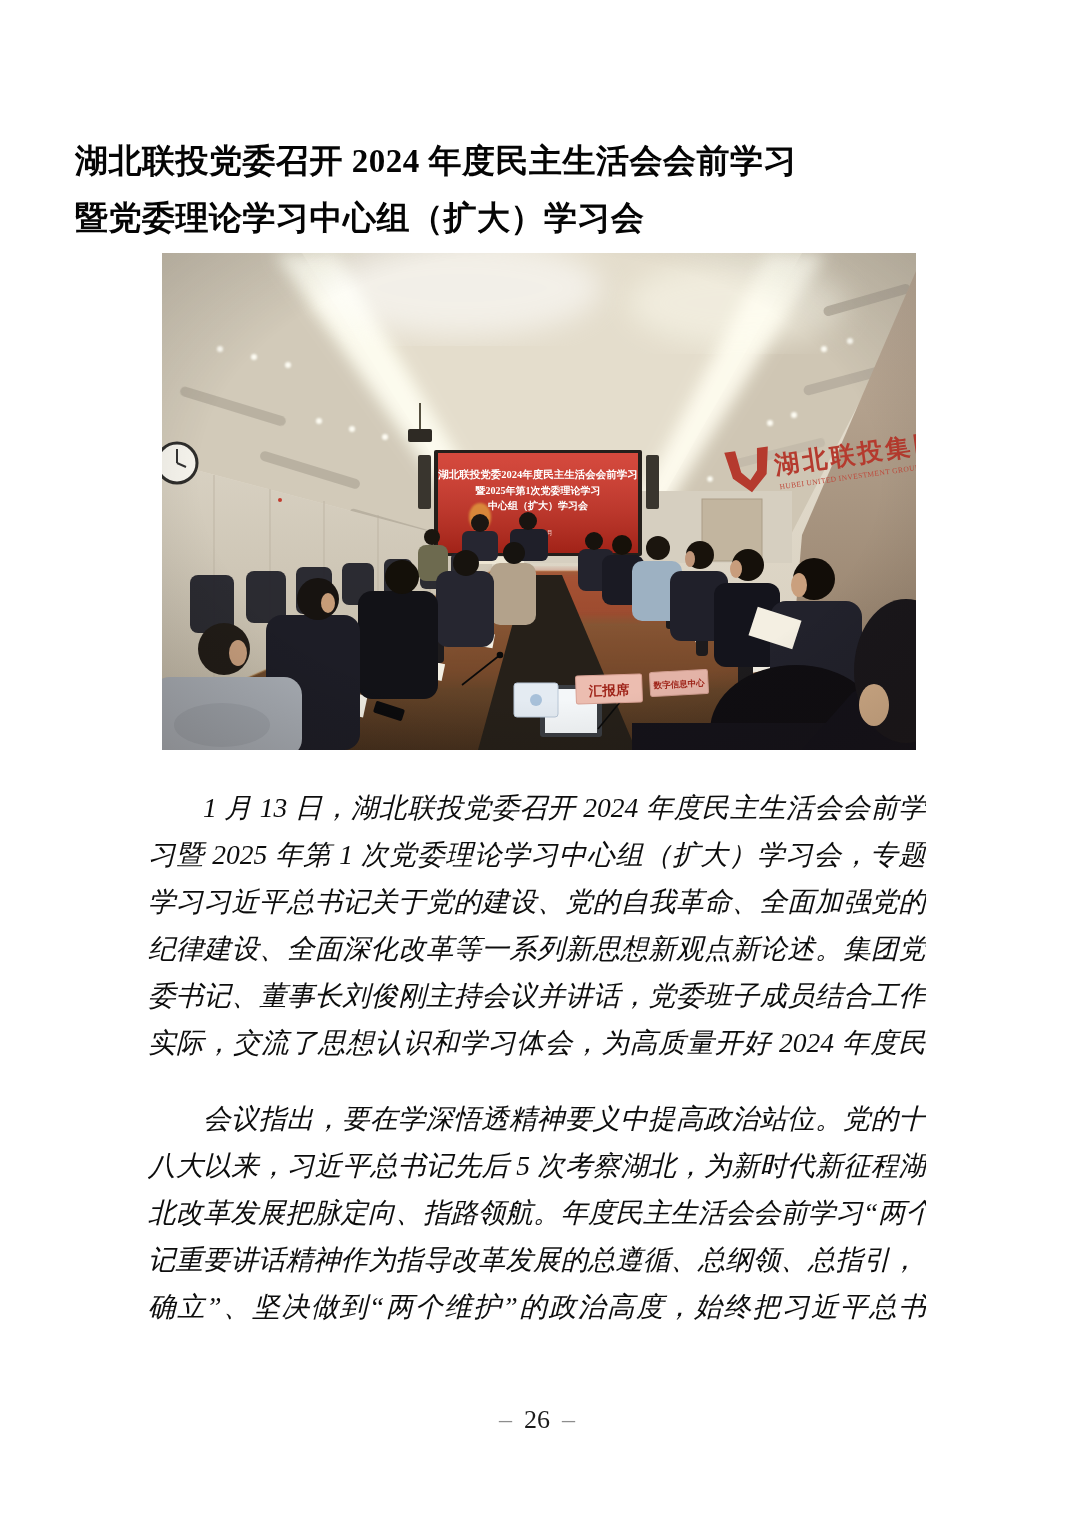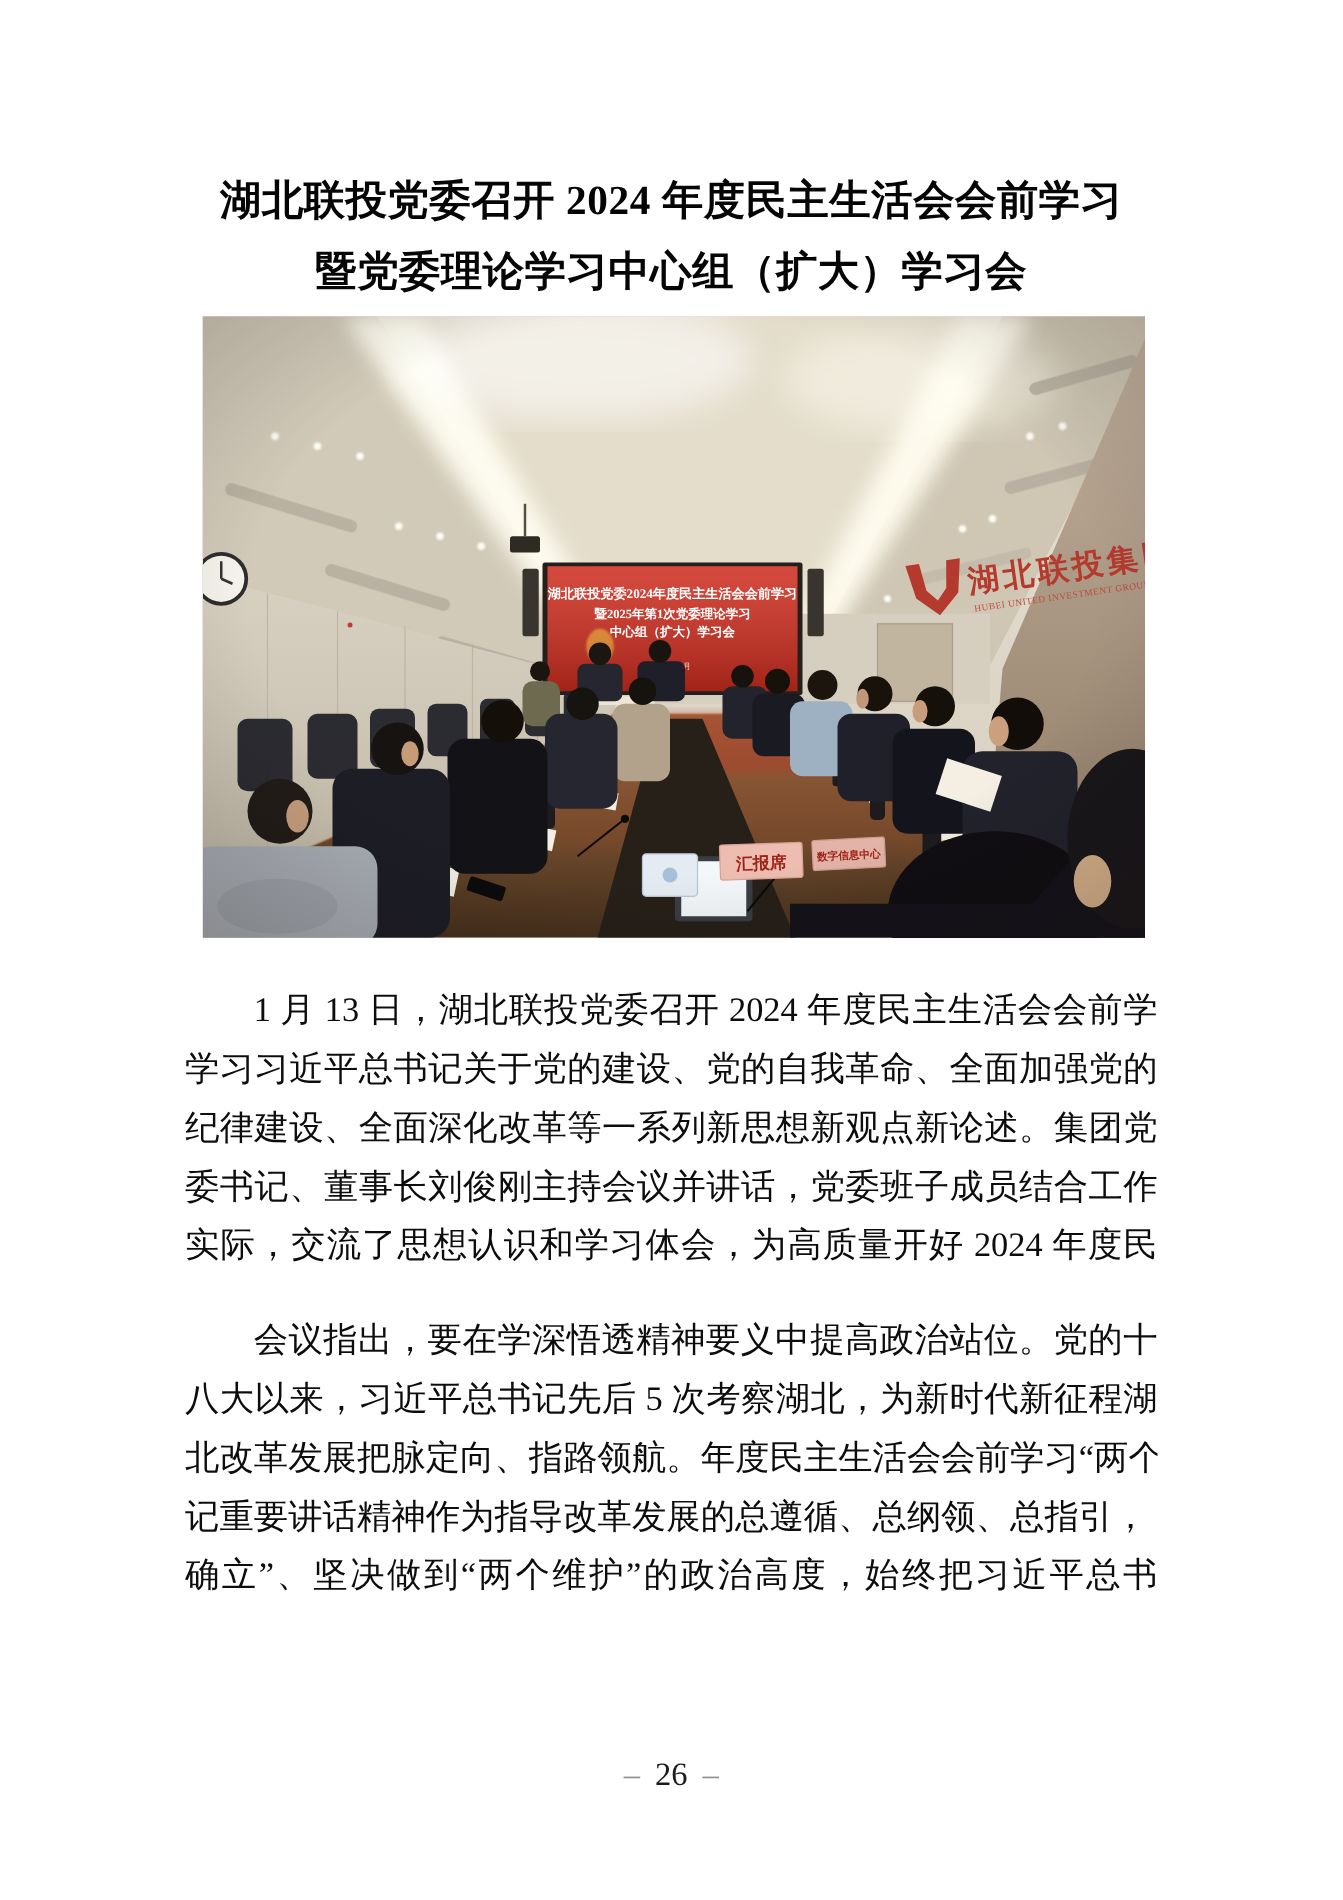--- a/index.html
+++ b/index.html
@@ -5,34 +5,34 @@
   html,body { margin:0; padding:0; }
   body {
     width:1074px; height:1520px;
     background:#ffffff;
     font-family:"Liberation Serif", serif;
     position:relative;
     overflow:hidden;
   }
   .doc-title {
     position:absolute; top:133px; left:75px; width:924px;
-    text-align:center; font-weight:bold; font-size:33px; line-height:57px;
+    font-weight:bold; font-size:33px; line-height:57px;
     color:#050505; letter-spacing:0.5px;
   }
   .photo-frame {
     position:absolute; left:162px; top:253px; width:754px; height:497px;
     overflow:hidden; background:#d8d1c2;
   }
   .body-text {
     position:absolute; left:148px; top:784px; width:778px; color:#0d0d0d;
   }
   .textline {
     font-size:27.5px; line-height:47px;
     text-align:justify; text-align-last:justify;
-    height:47px; overflow:hidden; white-space:nowrap;
+    height:47px; overflow:hidden; white-space:nowrap;font-style:italic;
   }
   .textline.first { text-indent:2em; }
   .textline.last  { text-align-last:left; }
   .para2 { margin-top:29px; }
   .footer {
     position:absolute; top:1405px; left:0; width:100%;
     text-align:center; font-size:26px; color:#1c1c1c;
   }
   .footer .dash { color:#8d8d8d; padding:0 12px; }
   svg text { font-family:"Liberation Serif", serif; }
@@ -310,20 +310,21 @@
         <ellipse cx="712" cy="452" rx="15" ry="21" fill="#d8b28c"></ellipse>
       </g>
 
       <rect x="0" y="0" width="754" height="497" fill="url(#vig)"></rect>
     </svg>
   </div>
 
   <div class="body-text">
     <div class="para">
         <div class="textline first">1 月 13 日，湖北联投党委召开 2024 年度民主生活会会前学</div>
+        <div class="textline">习暨 2025 年第 1 次党委理论学习中心组（扩大）学习会，专题</div>
         <div class="textline">学习习近平总书记关于党的建设、党的自我革命、全面加强党的</div>
         <div class="textline">纪律建设、全面深化改革等一系列新思想新观点新论述。集团党</div>
         <div class="textline">委书记、董事长刘俊刚主持会议并讲话，党委班子成员结合工作</div>
         <div class="textline">实际，交流了思想认识和学习体会，为高质量开好 2024 年度民</div>
       </div>
     <div class="para para2">
         <div class="textline first">会议指出，要在学深悟透精神要义中提高政治站位。党的十</div>
         <div class="textline">八大以来，习近平总书记先后 5 次考察湖北，为新时代新征程湖</div>
         <div class="textline">北改革发展把脉定向、指路领航。年度民主生活会会前学习“两个</div>
         <div class="textline last">记重要讲话精神作为指导改革发展的总遵循、总纲领、总指引，</div>

